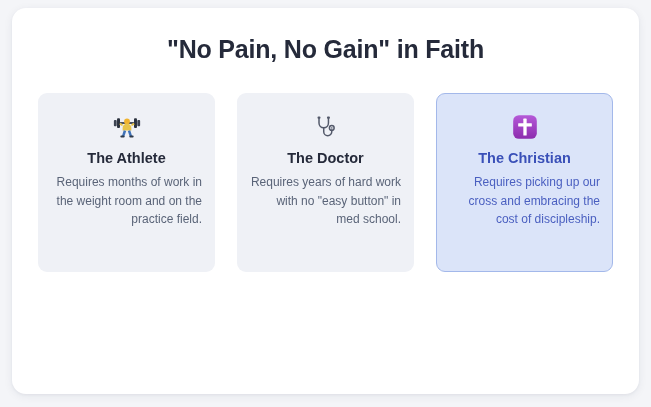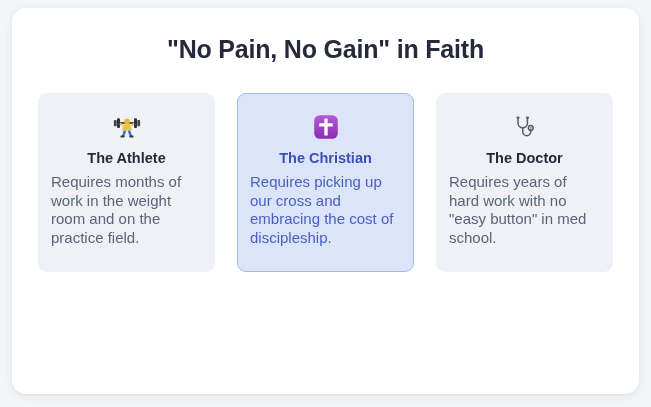--- a/index.html
+++ b/index.html
@@ -105,24 +105,24 @@
     color: #252a3a;
     text-align: center;
   }
 
   .card.highlight .card-title {
     color: #3a50b8;
   }
 
   .card-desc {
     margin: 5px 0 0 0;
-    font-size: 15px;
+    font-size: 12px;
     line-height: 18.6px;
     color: #5a6478;
-    text-align: left;
+    text-align: right;
   }
 
   .card.highlight .card-desc {
     color: #4a5fc0;
   }
 </style>
 </head>
 <body>
 
 <div id="slide-root">
@@ -148,48 +148,48 @@
             <path d="M12.3 19.6l-2.1 6.6 2.6.8 2.3-6.4z" fill="#3f72b8"></path>
             <path d="M19.7 19.6l2.1 6.6-2.6.8-2.3-6.4z" fill="#3f72b8"></path>
             <rect x="8.4" y="25.6" width="4.9" height="2.3" rx="1.1" fill="#2f3a49"></rect>
             <rect x="18.7" y="25.6" width="4.9" height="2.3" rx="1.1" fill="#2f3a49"></rect>
           </svg>
         </div>
         <div class="card-title">The Athlete</div>
         <div class="card-desc">Requires months of work in the weight room and on the practice field.</div>
       </div>
 
+      <div class="card">
+        <div class="card-icon">
+          <svg width="28" height="28" viewBox="0 0 32 32" aria-hidden="true">
+            <path d="M8 5.4v6.1a5.4 5.4 0 0 0 10.8 0V5.4" fill="none" stroke="#53596a" stroke-width="1.7" stroke-linecap="round"></path>
+            <rect x="6.3" y="4" width="3.4" height="2.6" rx="1.1" fill="#53596a"></rect>
+            <rect x="17.1" y="4" width="3.4" height="2.6" rx="1.1" fill="#53596a"></rect>
+            <path d="M13.4 17v4.4a4.6 4.6 0 0 0 9.2 0v-2.1" fill="none" stroke="#53596a" stroke-width="1.7" stroke-linecap="round"></path>
+            <circle cx="22.6" cy="17.1" r="2.7" fill="none" stroke="#53596a" stroke-width="1.7"></circle>
+            <circle cx="22.6" cy="17.1" r="1" fill="#7b8290"></circle>
+          </svg>
+        </div>
+        <div class="card-title">The Doctor</div>
+        <div class="card-desc">Requires years of hard work with no "easy button" in med school.</div>
+      </div>
+
       <div class="card highlight">
         <div class="card-icon">
           <svg width="28" height="28" viewBox="0 0 32 32" aria-hidden="true">
             <defs>
               <linearGradient id="crossgrad" x1="0" y1="0" x2="0" y2="1">
                 <stop offset="0" stop-color="#b559d8"></stop>
                 <stop offset="1" stop-color="#8c2cae"></stop>
               </linearGradient>
             </defs>
             <rect x="2.5" y="2.5" width="27" height="27" rx="6.5" fill="url(#crossgrad)"></rect>
             <rect x="14.1" y="6.4" width="3.8" height="19.2" rx="0.6" fill="#ffffff"></rect>
             <rect x="8.2" y="11.6" width="15.6" height="3.8" rx="0.6" fill="#ffffff"></rect>
           </svg>
         </div>
         <div class="card-title">The Christian</div>
         <div class="card-desc">Requires picking up our cross and embracing the cost of discipleship.</div>
       </div>
 
-      <div class="card">
-        <div class="card-icon">
-          <svg width="28" height="28" viewBox="0 0 32 32" aria-hidden="true">
-            <path d="M8 5.4v6.1a5.4 5.4 0 0 0 10.8 0V5.4" fill="none" stroke="#53596a" stroke-width="1.7" stroke-linecap="round"></path>
-            <rect x="6.3" y="4" width="3.4" height="2.6" rx="1.1" fill="#53596a"></rect>
-            <rect x="17.1" y="4" width="3.4" height="2.6" rx="1.1" fill="#53596a"></rect>
-            <path d="M13.4 17v4.4a4.6 4.6 0 0 0 9.2 0v-2.1" fill="none" stroke="#53596a" stroke-width="1.7" stroke-linecap="round"></path>
-            <circle cx="22.6" cy="17.1" r="2.7" fill="none" stroke="#53596a" stroke-width="1.7"></circle>
-            <circle cx="22.6" cy="17.1" r="1" fill="#7b8290"></circle>
-          </svg>
-        </div>
-        <div class="card-title">The Doctor</div>
-        <div class="card-desc">Requires years of hard work with no "easy button" in med school.</div>
-      </div>
-
     </div>
   </div>
 </div>
 
 </body></html>

